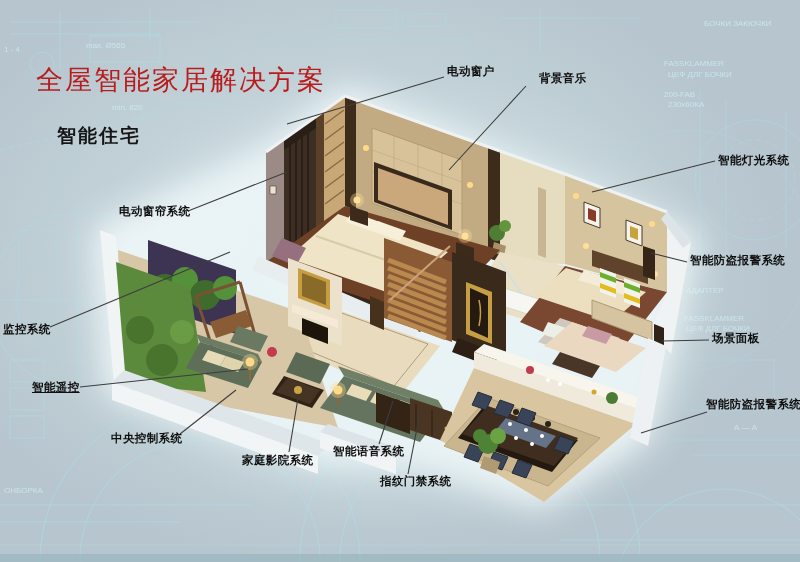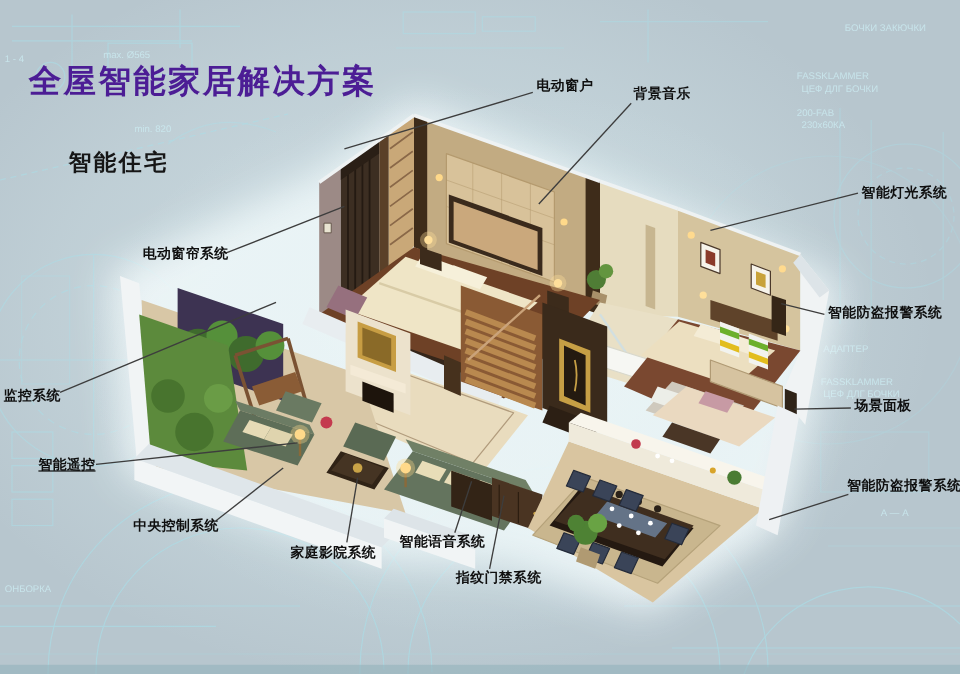--- a/index.html
+++ b/index.html
@@ -1,20 +1,20 @@
 <!DOCTYPE html>
 <html><head>
 <meta charset="utf-8">
 <style>
   html,body{margin:0;padding:0;background:#9fb2bb;}
   .stage{position:relative;width:800px;height:562px;overflow:hidden;
          font-family:"Liberation Sans",sans-serif;background:#b7c6ce;}
   .stage svg{position:absolute;left:0;top:0;}
-  .title{position:absolute;left:24px;top:50px;margin:0;font-size:27px;font-weight:bold;
-         color:#4c1d95;letter-spacing:2px;white-space:nowrap;}
+  .title{position:absolute;left:24px;top:50px;margin:12px;font-size:27px;font-weight:normal;
+         color:#b91c1c;letter-spacing:2px;white-space:nowrap;}
   .sub{position:absolute;left:57px;margin:0;font-size:19px;font-weight:bold;color:#161616;
        letter-spacing:2px;white-space:nowrap;}
   .sub.l1{top:123px;}
   .sub.l2{top:151px;}
   .callout{position:absolute;font-size:11.5px;font-weight:bold;color:#0f0f0f;
            letter-spacing:.4px;white-space:nowrap;}
   .bgtxt{font-family:"Liberation Sans",sans-serif;fill:#cdeef4;opacity:.75;}
 </style>
 </head>
 <body>
@@ -371,21 +371,21 @@
     <line x1="289" y1="452" x2="298" y2="398"></line>
     <line x1="379" y1="444" x2="393" y2="401"></line>
     <line x1="408" y1="474" x2="420" y2="413"></line>
   </g>
 </svg>
 
 <h1 class="title">全屋智能家居解决方案</h1>
 <p class="sub l1">智能住宅</p>
 
 <div class="callout" style="left:447px;top:64px;">电动窗户</div>
-<div class="callout" style="left:528px;top:71px;">背景音乐</div>
+<div class="callout" style="left:539px;top:71px;">背景音乐</div>
 <div class="callout" style="left:718px;top:153px;">智能灯光系统</div>
 <div class="callout" style="left:690px;top:253px;">智能防盗报警系统</div>
 <div class="callout" style="left:712px;top:331px;">场景面板</div>
 <div class="callout" style="left:706px;top:397px;">智能防盗报警系统</div>
 <div class="callout" style="left:119px;top:204px;font-family:Liberation Mono, monospace;">电动窗帘系统</div>
 <div class="callout" style="left:3px;top:322px;">监控系统</div>
 <div class="callout" style="left:32px;top:380px;text-decoration:underline;">智能遥控</div>
 <div class="callout" style="left:111px;top:431px;">中央控制系统</div>
 <div class="callout" style="left:242px;top:453px;">家庭影院系统</div>
 <div class="callout" style="left:333px;top:444px;">智能语音系统</div>

